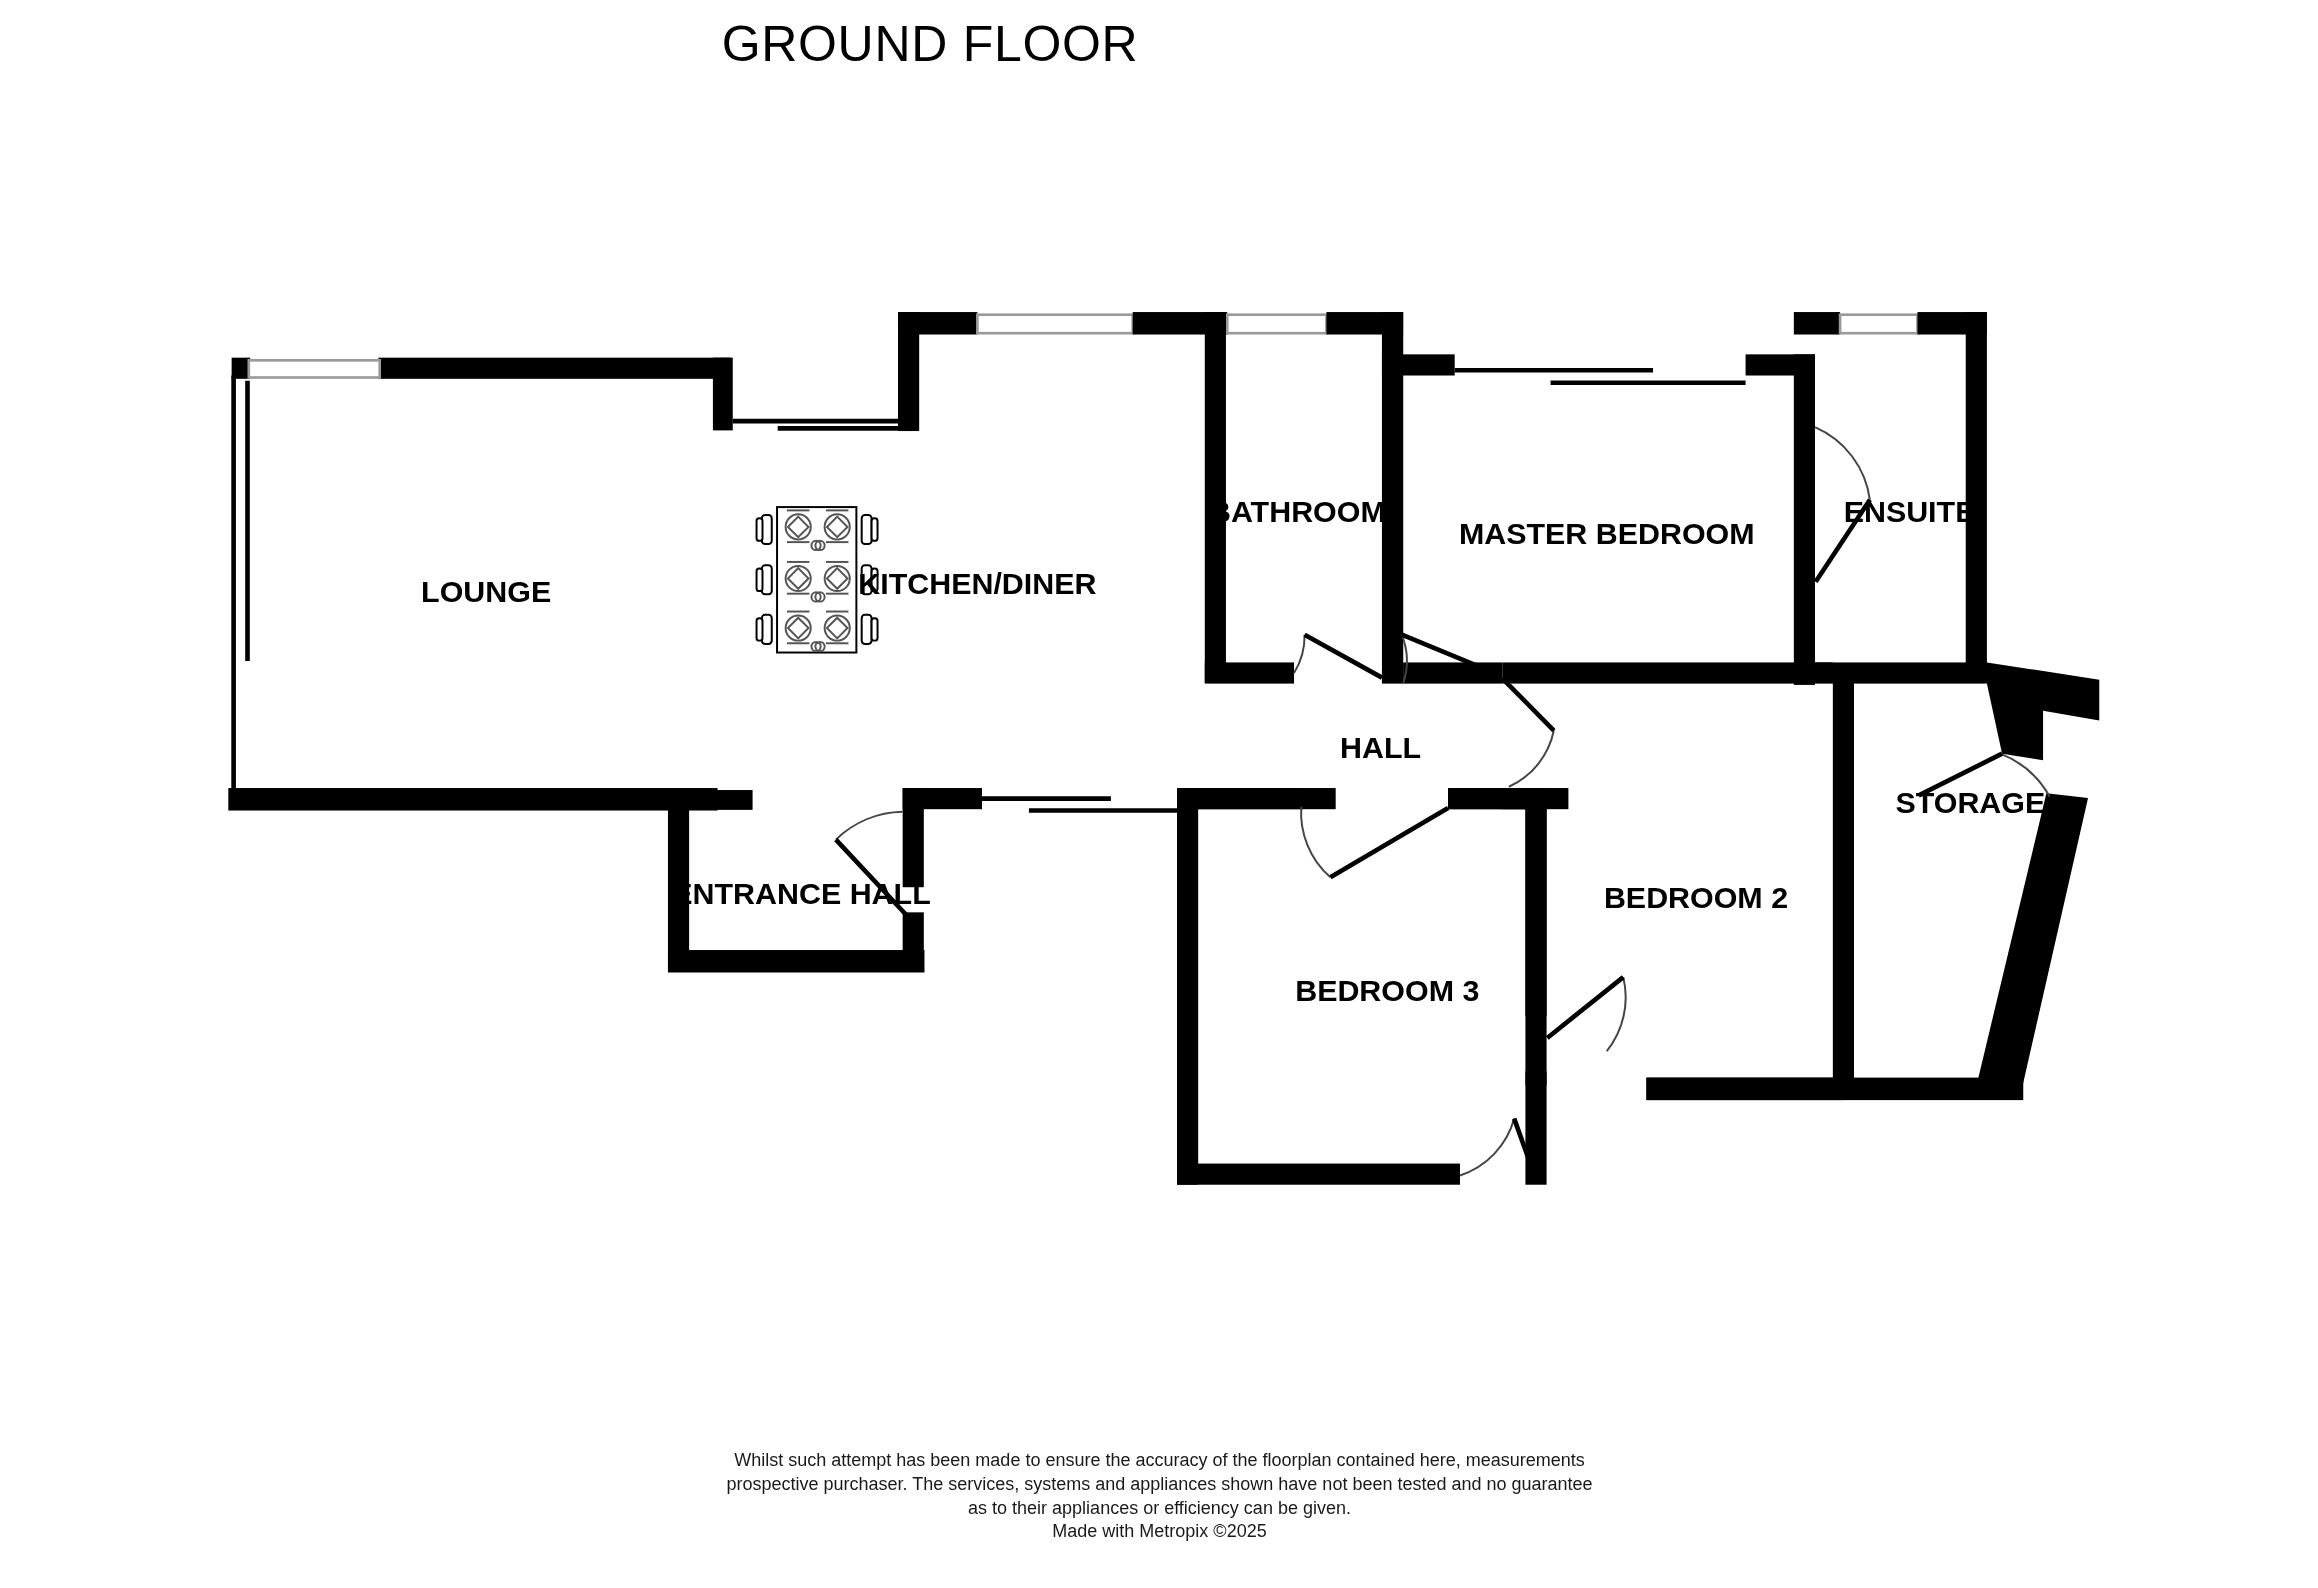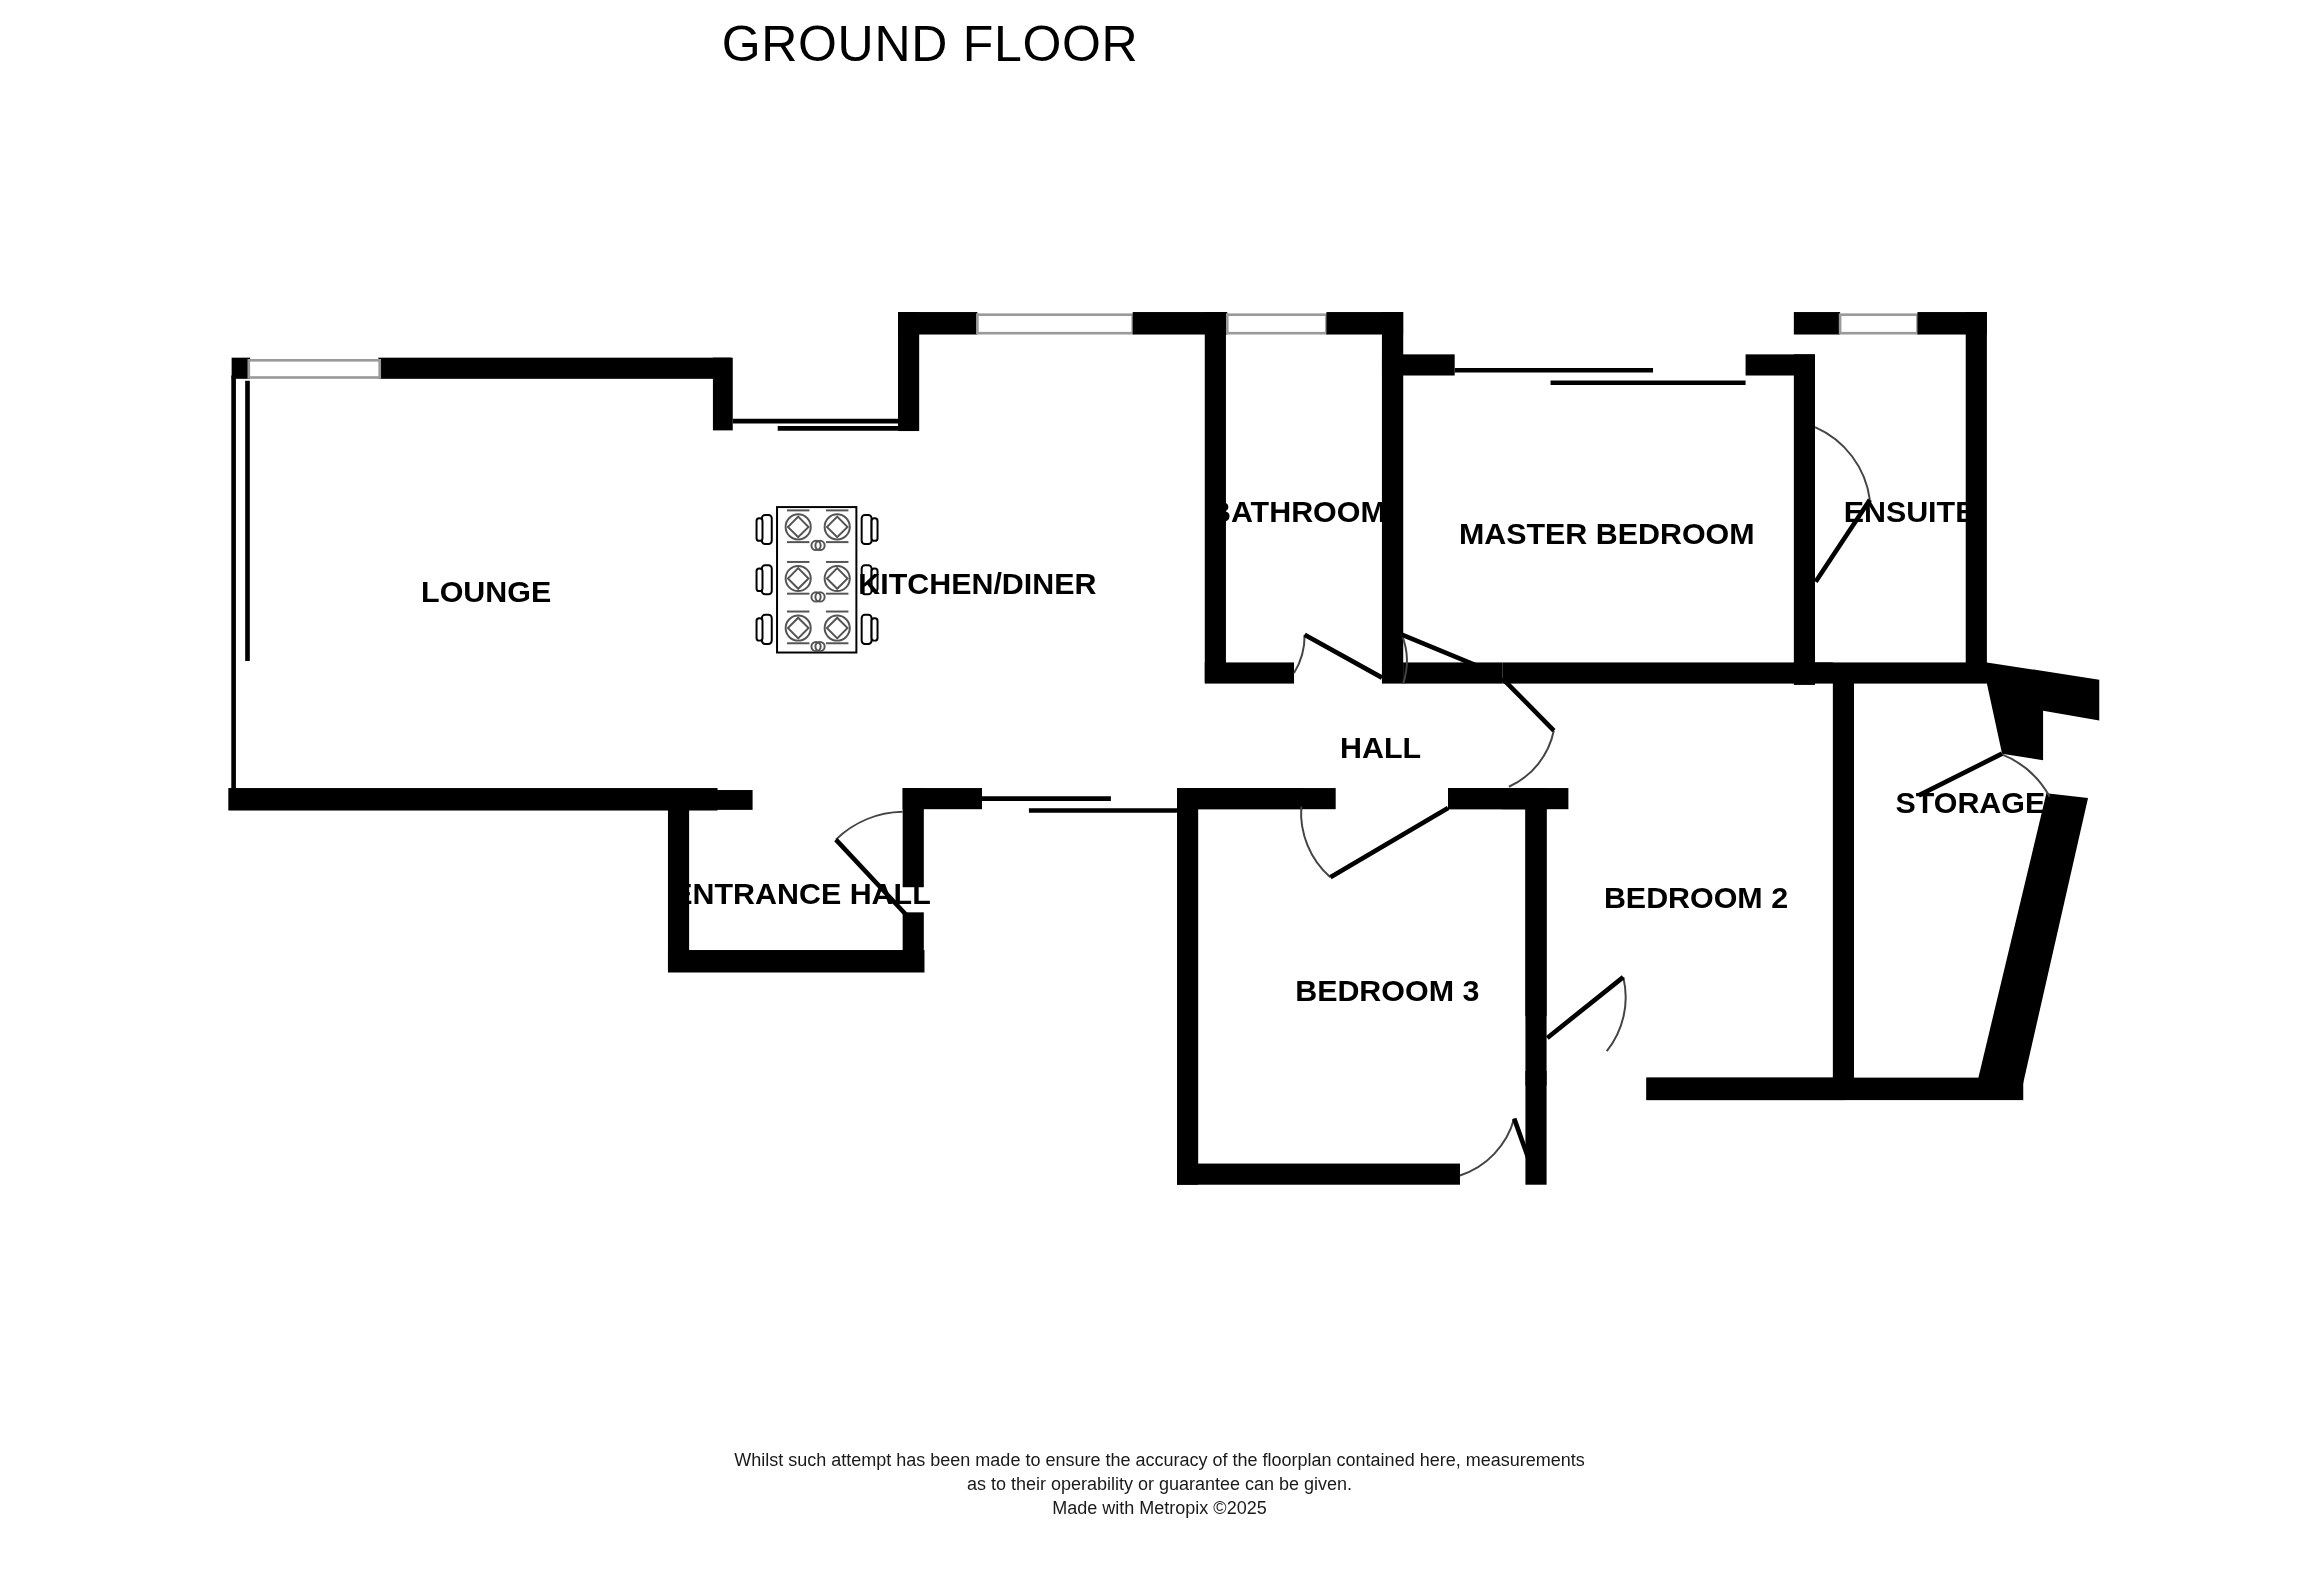--- a/index.html
+++ b/index.html
@@ -261,16 +261,17 @@
     <text class="room-label" x="2980" y="1218" font-size="46">STORAGE</text>
     <text class="room-label" x="2565" y="1362" font-size="46">BEDROOM 2</text>
     <text class="room-label" x="1212" y="1355" font-size="46">ENTRANCE HALL</text>
     <text class="room-label" x="2098" y="1502" font-size="46">BEDROOM 3</text>
   </g>
 
 </svg>
 
 <div id="disclaimer">
   <p>Whilst such attempt has been made to ensure the accuracy of the floorplan contained here, measurements</p>
-  <p>as to their operability or guarantee can be given.</p>
+  <p>prospective purchaser. The services, systems and appliances shown have not been tested and no guarantee</p>
+  <p>as to their appliances or efficiency can be given.</p>
   <p>Made with Metropix ©2025</p>
 </div>
 
 
 </body></html>

